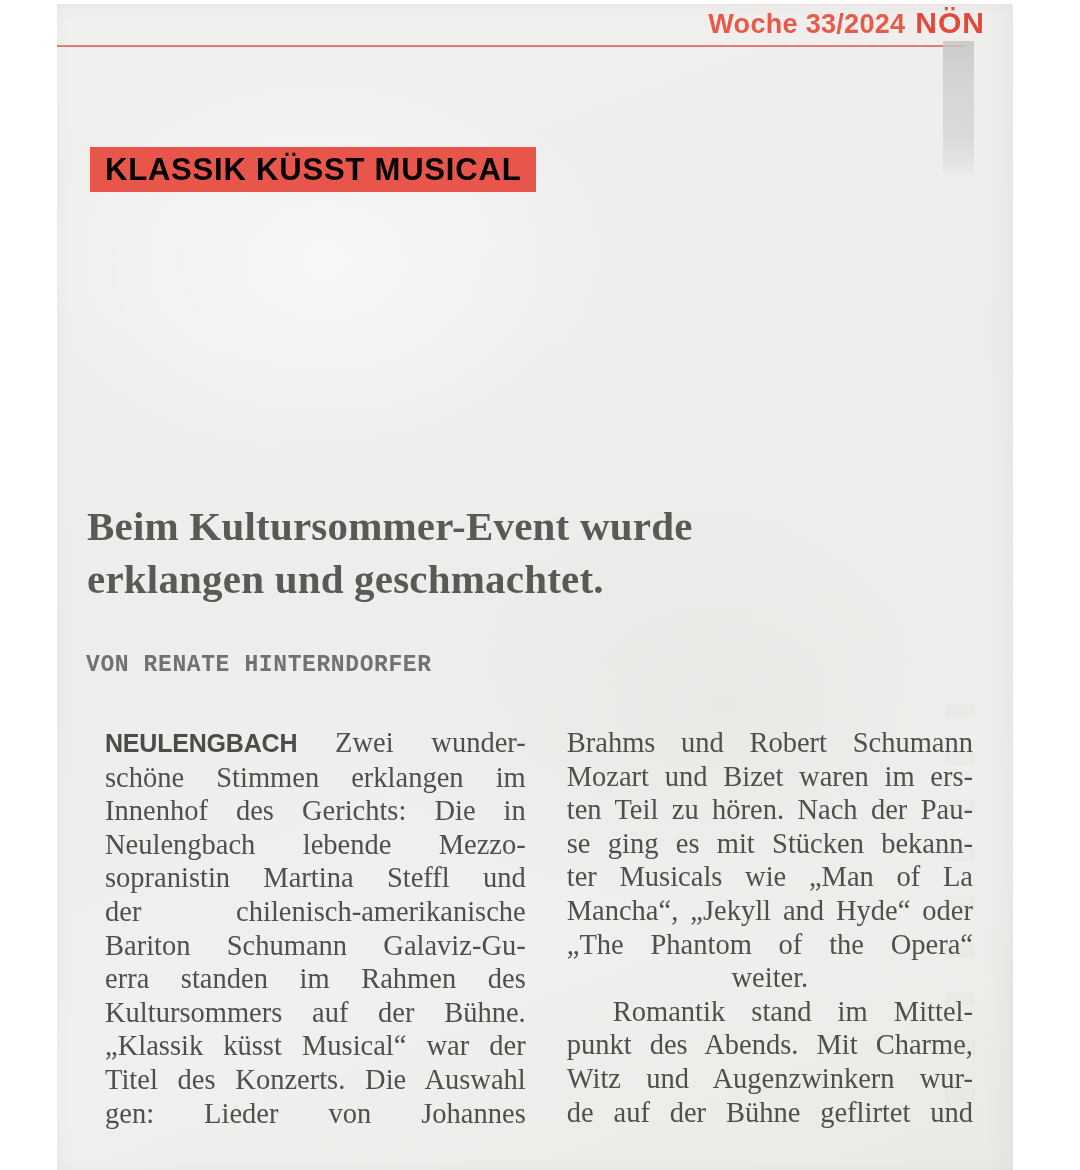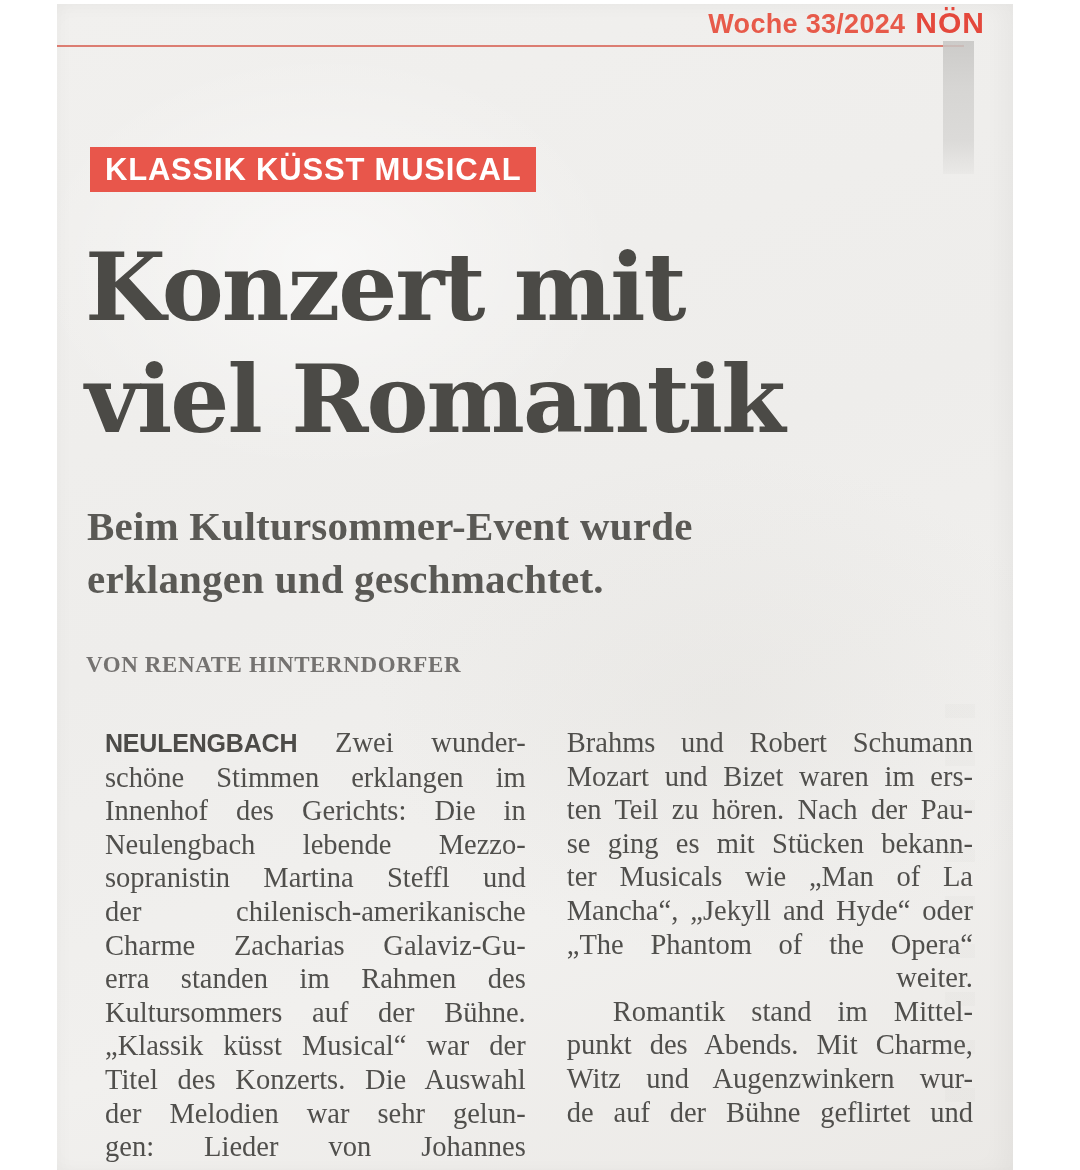--- a/index.html
+++ b/index.html
@@ -51,21 +51,21 @@
     width: 31px; height: 133px;
     background: linear-gradient(180deg, #c6c5c3 0%, #d2d1cf 35%, #d8d7d5 75%, rgba(216,215,213,0.25) 100%);
     opacity: 0.85;
   }
   .kicker-badge {
     position: absolute;
     top: 143px; left: 33px;
     height: 45px; line-height: 45px;
     padding: 0 15px;
     background: var(--badge-red, #e8564b);
-    color: #ffffff;
+    color: #000000;
     font-family: "Liberation Sans", sans-serif;
     font-weight: 700;
     font-size: 31px;
     letter-spacing: 0.8px;
     white-space: nowrap;
   }
   .headline {
     position: absolute;
     top: 228px; left: 28px;
     width: 900px;
@@ -81,40 +81,40 @@
     top: 496px; left: 30px;
     width: 820px;
     font-size: 41px;
     line-height: 53px;
     color: var(--subhead-gray, #5a5955);
     letter-spacing: 0.2px;
   }
   .byline {
     position: absolute;
     top: 648px; left: 29px;
-    font-family: Liberation Serif, serif;
+    font-family: Liberation Mono, monospace;
     font-weight: 700;
     font-size: 23px;
     letter-spacing: 0.6px;
     color: var(--byline-gray, #747270);
     white-space: nowrap;
   }
   .article-columns {
     position: absolute;
     top: 722px; left: 28px;
     width: 888px;
     display: flex;
   }
   .column { width: 436px; margin-left: 20px; }
   .column.right-column { width: 421px; margin-left: 41px; }
   .body-line {
     font-size: 28.5px;
     line-height: 33.6px;
     color: var(--body-gray, #504f4c);
-    text-align: right;
+    text-align: center;
     white-space: nowrap;
   }
   .body-line.jl {
     white-space: normal;
     text-align: justify;
     text-align-last: justify;
   }
   .body-line.indent { text-indent: 46px; }
   .lead-word {
     font-family: "Liberation Sans", sans-serif;
@@ -139,52 +139,50 @@
 
   <div class="masthead">
     <span class="week-label">Woche 33/2024</span><span class="brand-logo">NÖN</span>
   </div>
 
   <div class="header-rule"></div>
   <div class="scan-artifact"></div>
 
   <div class="kicker-badge">KLASSIK KÜSST MUSICAL</div>
 
-  <h1 class="headline"><span>Konzert mit</span><br><span>viel Romantik</span></h1>
 
   <h2 class="subhead"><span>Beim Kultursommer-Event wurde</span><br><span>erklangen und geschmachtet.</span></h2>
 
   <div class="byline">VON RENATE HINTERNDORFER</div>
 
   <div class="article-columns">
     <div class="column left-column">
 
         <p class="body-line jl"><span class="lead-word">NEULENGBACH</span> <span class="line-text">Zwei wunder-</span></p>
 
         <p class="body-line jl"> <span class="line-text">schöne Stimmen erklangen im</span></p>
 
         <p class="body-line jl"> <span class="line-text">Innenhof des Gerichts: Die in</span></p>
 
         <p class="body-line jl"> <span class="line-text">Neulengbach lebende Mezzo-</span></p>
 
         <p class="body-line jl"> <span class="line-text">sopranistin Martina Steffl und</span></p>
 
         <p class="body-line jl"> <span class="line-text">der chilenisch-amerikanische</span></p>
 
-        <p class="body-line jl"> <span class="line-text">Charme Zacharias Galaviz-Gu-</span></p>
+        <p class="body-line jl"> <span class="line-text">Bariton Schumann Galaviz-Gu-</span></p>
 
         <p class="body-line jl"> <span class="line-text">erra standen im Rahmen des</span></p>
 
         <p class="body-line jl"> <span class="line-text">Kultursommers auf der Bühne.</span></p>
 
         <p class="body-line jl"> <span class="line-text">„Klassik küsst Musical“ war der</span></p>
 
         <p class="body-line jl"> <span class="line-text">Titel des Konzerts. Die Auswahl</span></p>
 
-        <p class="body-line jl"> <span class="line-text">der Melodien war sehr gelun-</span></p>
 
         <p class="body-line jl"> <span class="line-text">gen: Lieder von Johannes</span></p>
       </div>
     <div class="column right-column">
 
         <p class="body-line jl"> <span class="line-text">Brahms und Robert Schumann</span></p>
 
 
         <p class="body-line jl"> <span class="line-text">Mozart und Bizet waren im ers-</span></p>
 

